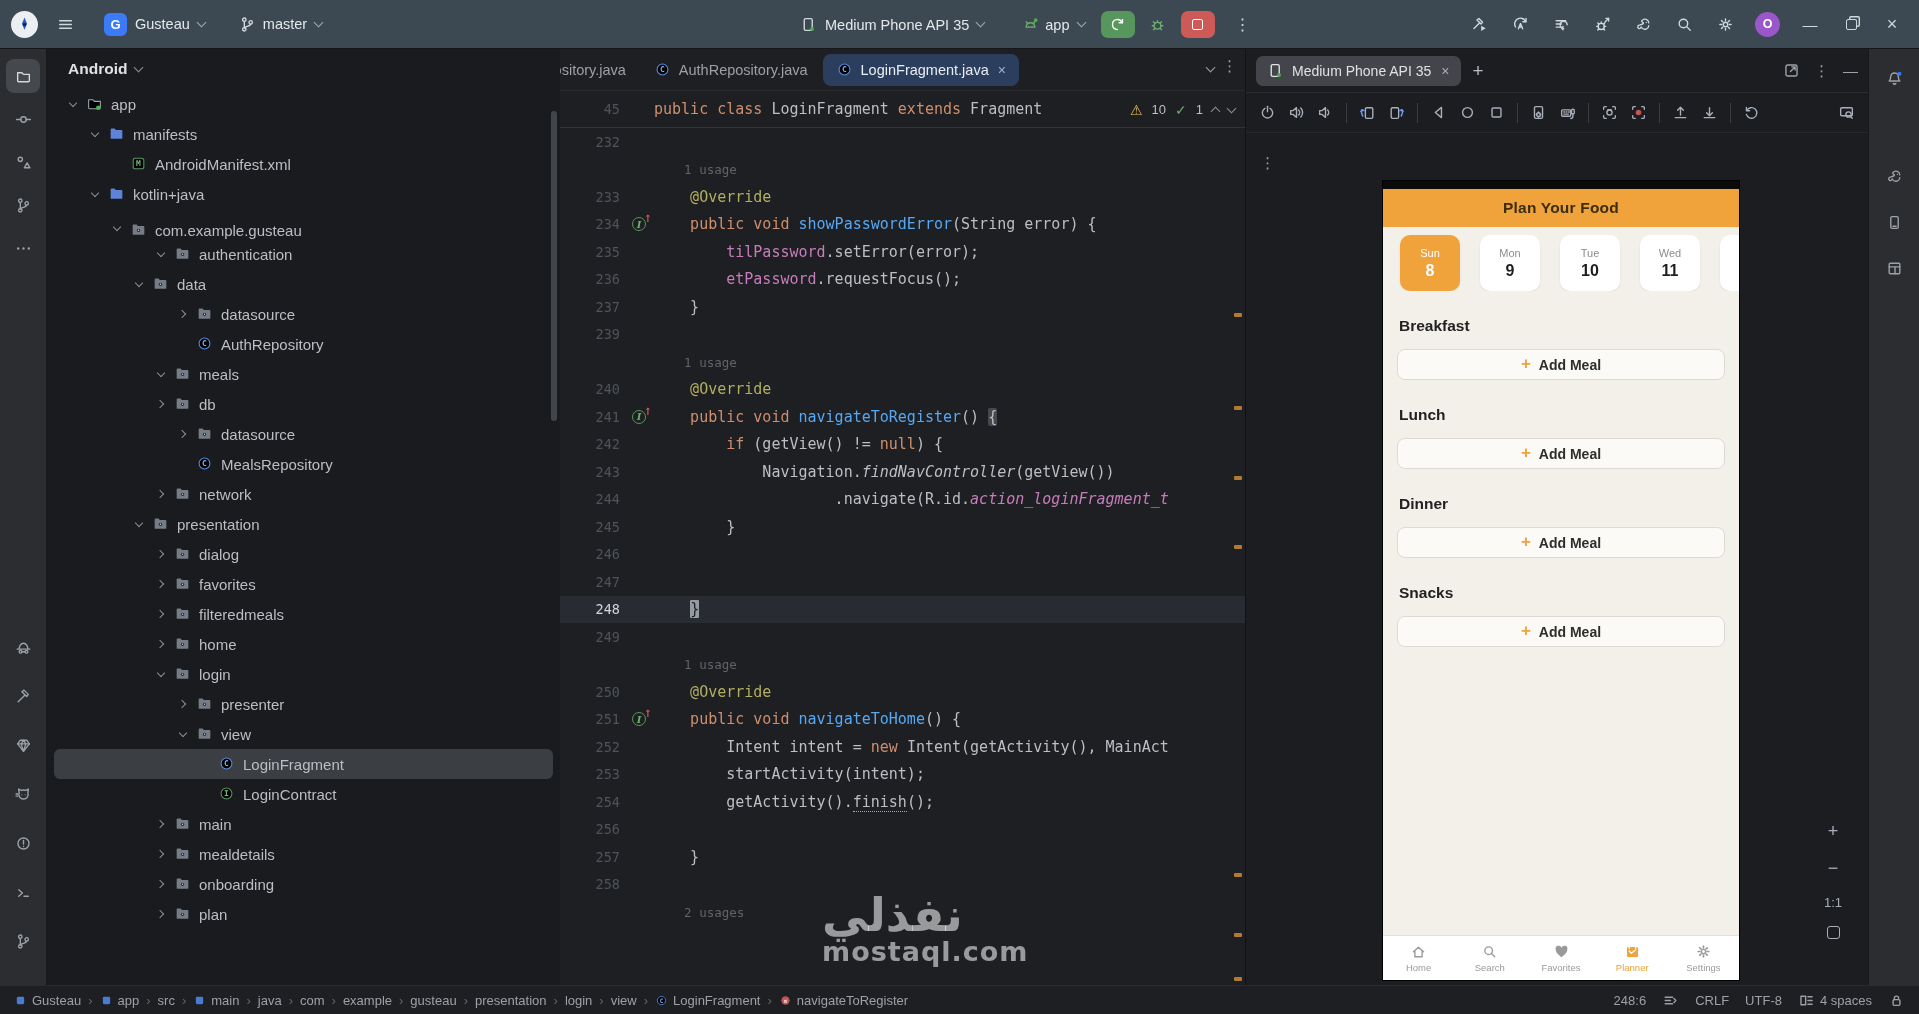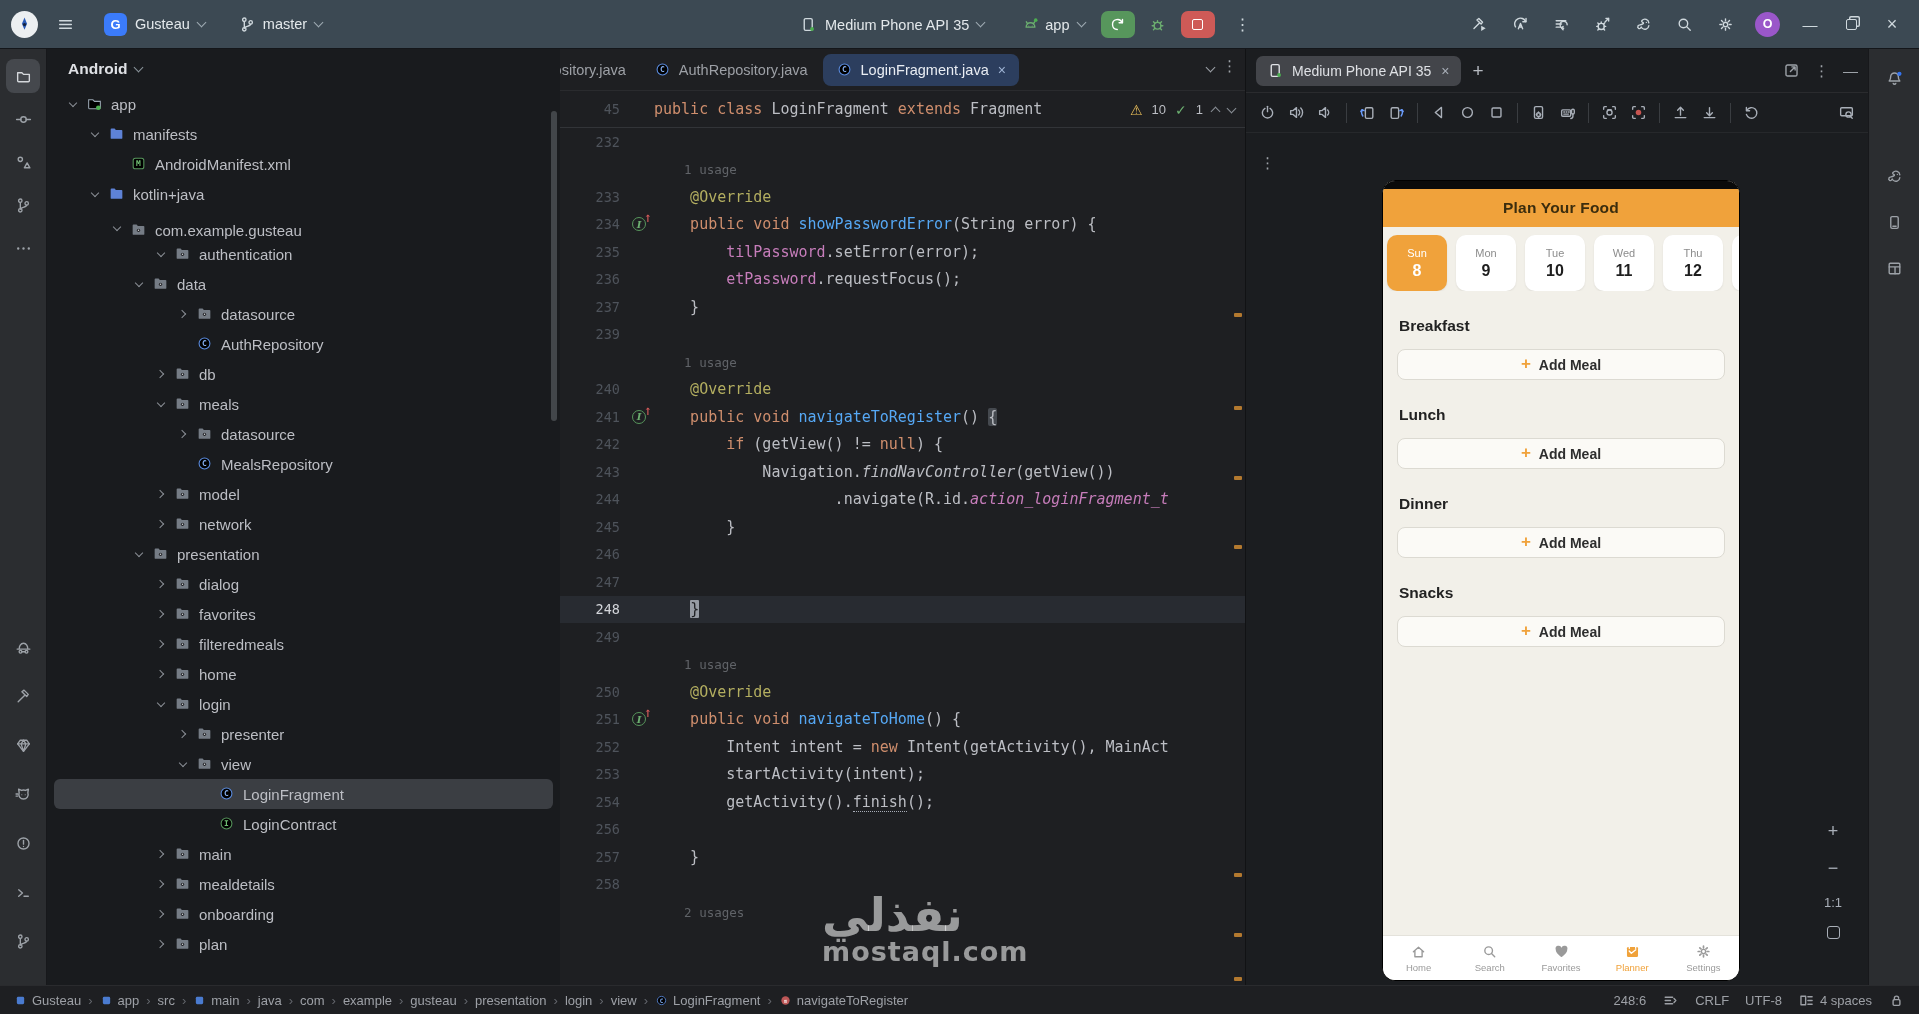--- a/index.html
+++ b/index.html
@@ -97,25 +97,25 @@
   #emu-tools{height:40px;display:flex;align-items:center;padding:0 8px;gap:2px;border-bottom:1px solid #26282b}
   .eico{width:27px;height:27px;border-radius:6px;display:flex;align-items:center;justify-content:center;color:#A9AFB8;cursor:pointer}
   .esep{width:1px;height:20px;background:#3a3d41;margin:0 5px}
   .egap{flex:1}
   #emu-overflow{position:absolute;left:14px;top:105px;color:#9DA2A8;font-size:15px}
   #zoomctl{position:absolute;left:578px;top:772px;display:flex;flex-direction:column;align-items:center;gap:16px;color:#A9AFB8;font-size:15px}
   #zoomctl .zbox{width:13px;height:13px;border:1.4px solid #A9AFB8;border-radius:3px}
 
   
   #phone{position:absolute;left:136px;top:131px;width:358px;height:801px;background:#F2F0E9;overflow:hidden;
-    border:1px solid #000;border-radius:13px}
+    border:1px solid #000;border-radius:0}
   #p-status{height:8px;background:#0A0A0A}
   #p-appbar{height:38px;background:#F0A23B;display:flex;align-items:center;justify-content:center}
   #p-title{font-size:15.5px;font-weight:bold;color:#3B2D0E;letter-spacing:.2px}
-  #p-days{display:flex;gap:9px;padding:8px 0 0 4px;overflow:hidden}
+  #p-days{display:flex;gap:20px;padding:8px 0 0 17px;overflow:hidden}
   .day{width:60px;height:56px;border-radius:10px;background:#FFFFFF;box-shadow:0 1px 2px rgba(0,0,0,.08);
     display:flex;flex-direction:column;align-items:center;justify-content:center;gap:3px;flex:none;cursor:pointer}
   .day .dl{font-size:11px;color:#8C8C8C}
   .day .dn{font-size:16px;font-weight:bold;color:#1E1E1E}
   .day.sel{background:#F0A23B}
   .day.sel .dl,.day.sel .dn{color:#FFFFFF}
   .msec{padding:0 14px}
   .msec .mt{font-size:15.5px;font-weight:bold;color:#222;margin:26px 0 14px 2px}
   .addbtn{height:31px;border:1px solid #DCDAD2;border-radius:8px;background:#FBFAF6;display:flex;
     align-items:center;justify-content:center;gap:8px;cursor:pointer}
@@ -492,43 +492,43 @@
         <span class="ti">
           <svg width="17" height="17" viewBox="0 0 16 16">
             <circle cx="8" cy="8" r="5.1" stroke="#5B8DE2"></circle>
             <text x="8" y="10.7" text-anchor="middle" font-size="7.5" fill="#86AFEF" stroke="none" font-family="monospace" font-weight="bold">C</text>
           </svg>
         </span>
         <span>AuthRepository</span>
       </div>
       <div class="trow" style="padding-left: 96px;">
         <span class="tchev">
+          <span class="tc-d"></span>
+        </span>
+        <span class="ti">
+          <svg width="17" height="17" viewBox="0 0 16 16">
+            <path d="M2.5 5.2V4.2a.8.8 0 01.8-.8h2.9L7.4 4.7h5.3a.8.8 0 01.8.8v6.7a.8.8 0 01-.8.8H3.3a.8.8 0 01-.8-.8z" fill="#757C85" stroke="none"></path>
+            <circle cx="8" cy="8.8" r="1.5" fill="#1E1F22" stroke="none"></circle>
+            <circle cx="8" cy="8.8" r=".7" fill="#D6D9DE" stroke="none"></circle>
+          </svg>
+        </span>
+        <span>meals</span>
+      </div>
+      <div class="trow" style="padding-left: 96px;">
+        <span class="tchev">
           <span class="tc-r"></span>
         </span>
         <span class="ti">
           <svg width="17" height="17" viewBox="0 0 16 16">
             <path d="M2.5 5.2V4.2a.8.8 0 01.8-.8h2.9L7.4 4.7h5.3a.8.8 0 01.8.8v6.7a.8.8 0 01-.8.8H3.3a.8.8 0 01-.8-.8z" fill="#757C85" stroke="none"></path>
             <circle cx="8" cy="8.8" r="1.5" fill="#1E1F22" stroke="none"></circle>
             <circle cx="8" cy="8.8" r=".7" fill="#D6D9DE" stroke="none"></circle>
           </svg>
         </span>
         <span>db</span>
-      </div>
-      <div class="trow" style="padding-left: 96px;">
-        <span class="tchev">
-          <span class="tc-d"></span>
-        </span>
-        <span class="ti">
-          <svg width="17" height="17" viewBox="0 0 16 16">
-            <path d="M2.5 5.2V4.2a.8.8 0 01.8-.8h2.9L7.4 4.7h5.3a.8.8 0 01.8.8v6.7a.8.8 0 01-.8.8H3.3a.8.8 0 01-.8-.8z" fill="#757C85" stroke="none"></path>
-            <circle cx="8" cy="8.8" r="1.5" fill="#1E1F22" stroke="none"></circle>
-            <circle cx="8" cy="8.8" r=".7" fill="#D6D9DE" stroke="none"></circle>
-          </svg>
-        </span>
-        <span>meals</span>
       </div>
       <div class="trow" style="padding-left: 118px;">
         <span class="tchev">
           <span class="tc-r"></span>
         </span>
         <span class="ti">
           <svg width="17" height="17" viewBox="0 0 16 16">
             <path d="M2.5 5.2V4.2a.8.8 0 01.8-.8h2.9L7.4 4.7h5.3a.8.8 0 01.8.8v6.7a.8.8 0 01-.8.8H3.3a.8.8 0 01-.8-.8z" fill="#757C85" stroke="none"></path>
             <circle cx="8" cy="8.8" r="1.5" fill="#1E1F22" stroke="none"></circle>
             <circle cx="8" cy="8.8" r=".7" fill="#D6D9DE" stroke="none"></circle>
@@ -538,33 +538,20 @@
       </div>
       <div class="trow" style="padding-left: 118px;">
         <span class="tchev"></span>
         <span class="ti">
           <svg width="17" height="17" viewBox="0 0 16 16">
             <circle cx="8" cy="8" r="5.1" stroke="#5B8DE2"></circle>
             <text x="8" y="10.7" text-anchor="middle" font-size="7.5" fill="#86AFEF" stroke="none" font-family="monospace" font-weight="bold">C</text>
           </svg>
         </span>
         <span>MealsRepository</span>
-      </div>
-      <div class="trow" style="padding-left: 96px;">
-        <span class="tchev">
-          <span class="tc-r"></span>
-        </span>
-        <span class="ti">
-          <svg width="17" height="17" viewBox="0 0 16 16">
-            <path d="M2.5 5.2V4.2a.8.8 0 01.8-.8h2.9L7.4 4.7h5.3a.8.8 0 01.8.8v6.7a.8.8 0 01-.8.8H3.3a.8.8 0 01-.8-.8z" fill="#757C85" stroke="none"></path>
-            <circle cx="8" cy="8.8" r="1.5" fill="#1E1F22" stroke="none"></circle>
-            <circle cx="8" cy="8.8" r=".7" fill="#D6D9DE" stroke="none"></circle>
-          </svg>
-        </span>
-        <span>model</span>
       </div>
       <div class="trow" style="padding-left: 96px;">
         <span class="tchev">
           <span class="tc-r"></span>
         </span>
         <span class="ti">
           <svg width="17" height="17" viewBox="0 0 16 16">
             <path d="M2.5 5.2V4.2a.8.8 0 01.8-.8h2.9L7.4 4.7h5.3a.8.8 0 01.8.8v6.7a.8.8 0 01-.8.8H3.3a.8.8 0 01-.8-.8z" fill="#757C85" stroke="none"></path>
             <circle cx="8" cy="8.8" r="1.5" fill="#1E1F22" stroke="none"></circle>
             <circle cx="8" cy="8.8" r=".7" fill="#D6D9DE" stroke="none"></circle>

